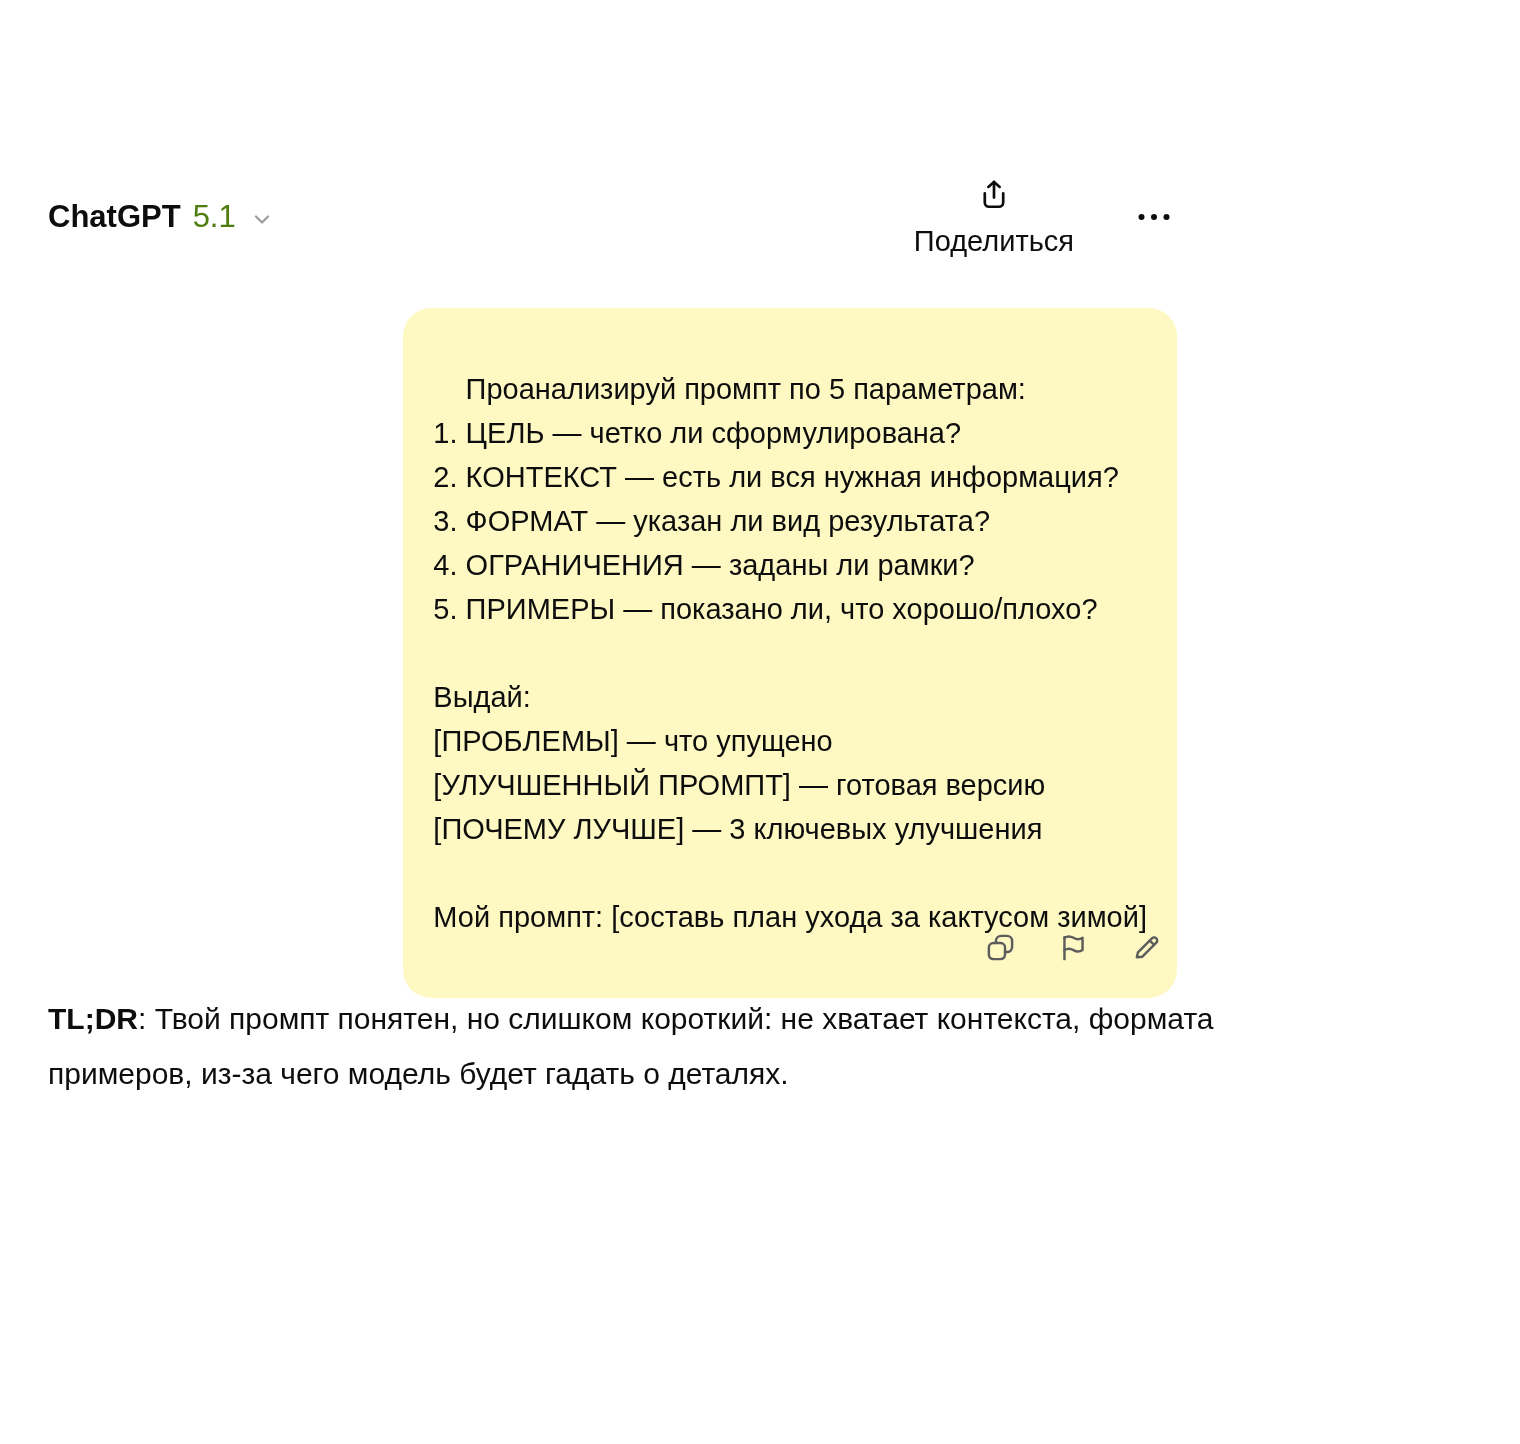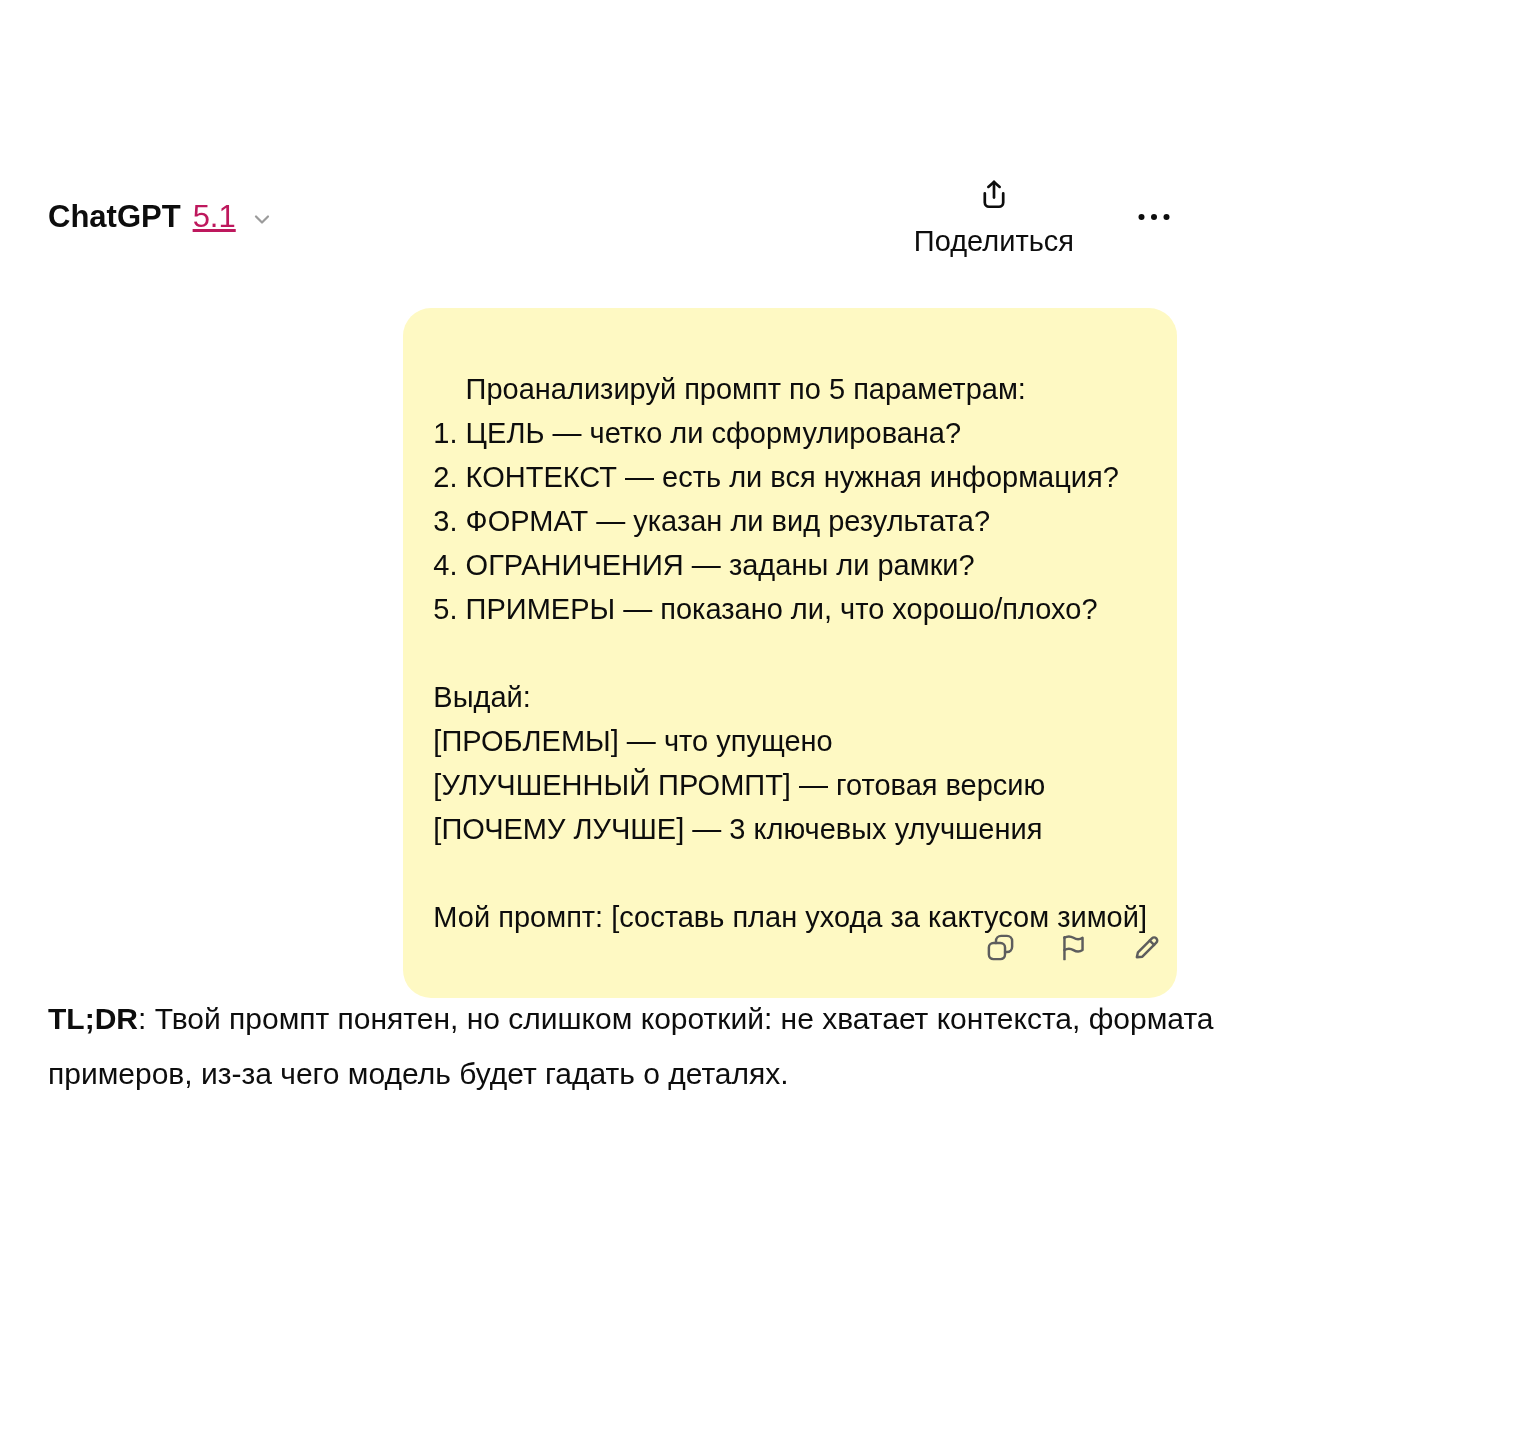--- a/index.html
+++ b/index.html
@@ -26,21 +26,21 @@
     align-items: center;
     justify-content: space-between;
   }
   .model-selector {
     display: flex;
     align-items: center;
     gap: 12px;
     cursor: pointer;
   }
   .app-name  { font-size: 31px; font-weight: 600; color: #0d0d0d; }
-  .model-version { font-size: 31px; font-weight: 400; color: #be185d; text-decoration: underline; }
+  .model-version { font-size: 31px; font-weight: 400; color: #4d7c0f; }
   .chevron { width: 24px; height: 24px; color: #9b9b9b; margin-left: 2px; margin-top: 4px; }
 
   .header-actions { display: flex; align-items: center; gap: 58px; }
   .share-button {
     display: flex;
     align-items: center;
     gap: 14px;
     cursor: pointer;
     background: none; border: none;
     font-family: inherit;

